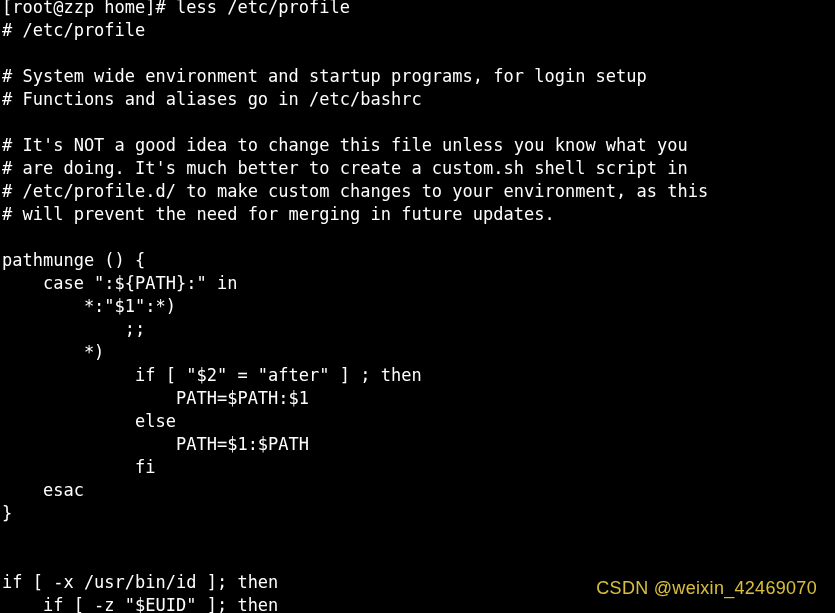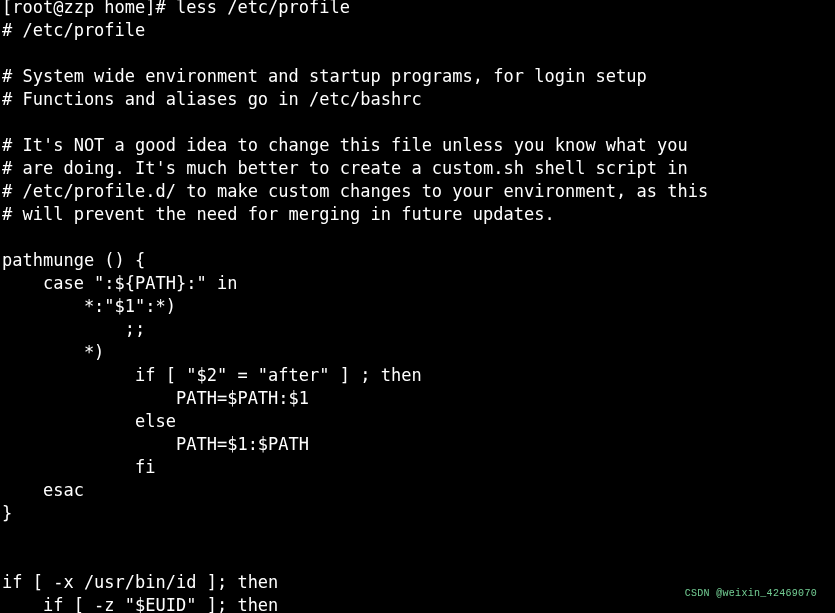--- a/index.html
+++ b/index.html
@@ -41,23 +41,23 @@
   }
   .line {
     display: block;
     height: 23px;
     white-space: pre;
   }
   #watermark {
     position: absolute;
     right: 18px;
     bottom: 14px;
-    color: #86efac;
-    font-family: Liberation Mono, monospace;
-    font-size: 10px;
+    color: #fde047;
+    font-family: Liberation Sans, sans-serif;
+    font-size: 18px;
     letter-spacing: 0.3px;
     white-space: pre;
     opacity: 0.85;
   }
 </style>
 </head>
 <body>
 
 <div id="terminal">
   <pre id="screen"><span class="line">[root@zzp home]# less /etc/profile</span><span class="line"># /etc/profile</span><span class="line">&nbsp;</span><span class="line"># System wide environment and startup programs, for login setup</span><span class="line"># Functions and aliases go in /etc/bashrc</span><span class="line">&nbsp;</span><span class="line"># It's NOT a good idea to change this file unless you know what you</span><span class="line"># are doing. It's much better to create a custom.sh shell script in</span><span class="line"># /etc/profile.d/ to make custom changes to your environment, as this</span><span class="line"># will prevent the need for merging in future updates.</span><span class="line">&nbsp;</span><span class="line">pathmunge () {</span><span class="line">    case ":${PATH}:" in</span><span class="line">        *:"$1":*)</span><span class="line">            ;;</span><span class="line">        *)</span><span class="line">             if [ "$2" = "after" ] ; then</span><span class="line">                 PATH=$PATH:$1</span><span class="line">             else</span><span class="line">                 PATH=$1:$PATH</span><span class="line">             fi</span><span class="line">    esac</span><span class="line">}</span><span class="line">&nbsp;</span><span class="line">&nbsp;</span><span class="line">if [ -x /usr/bin/id ]; then</span><span class="line">    if [ -z "$EUID" ]; then</span></pre>

